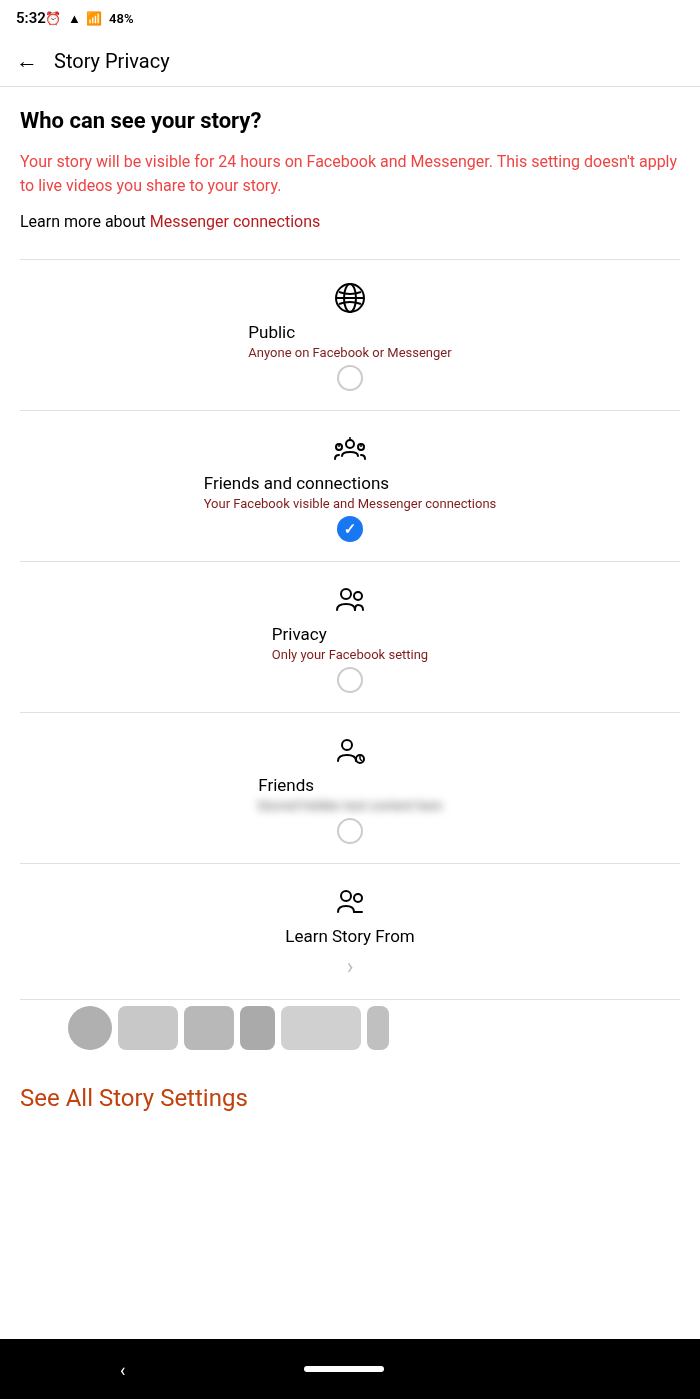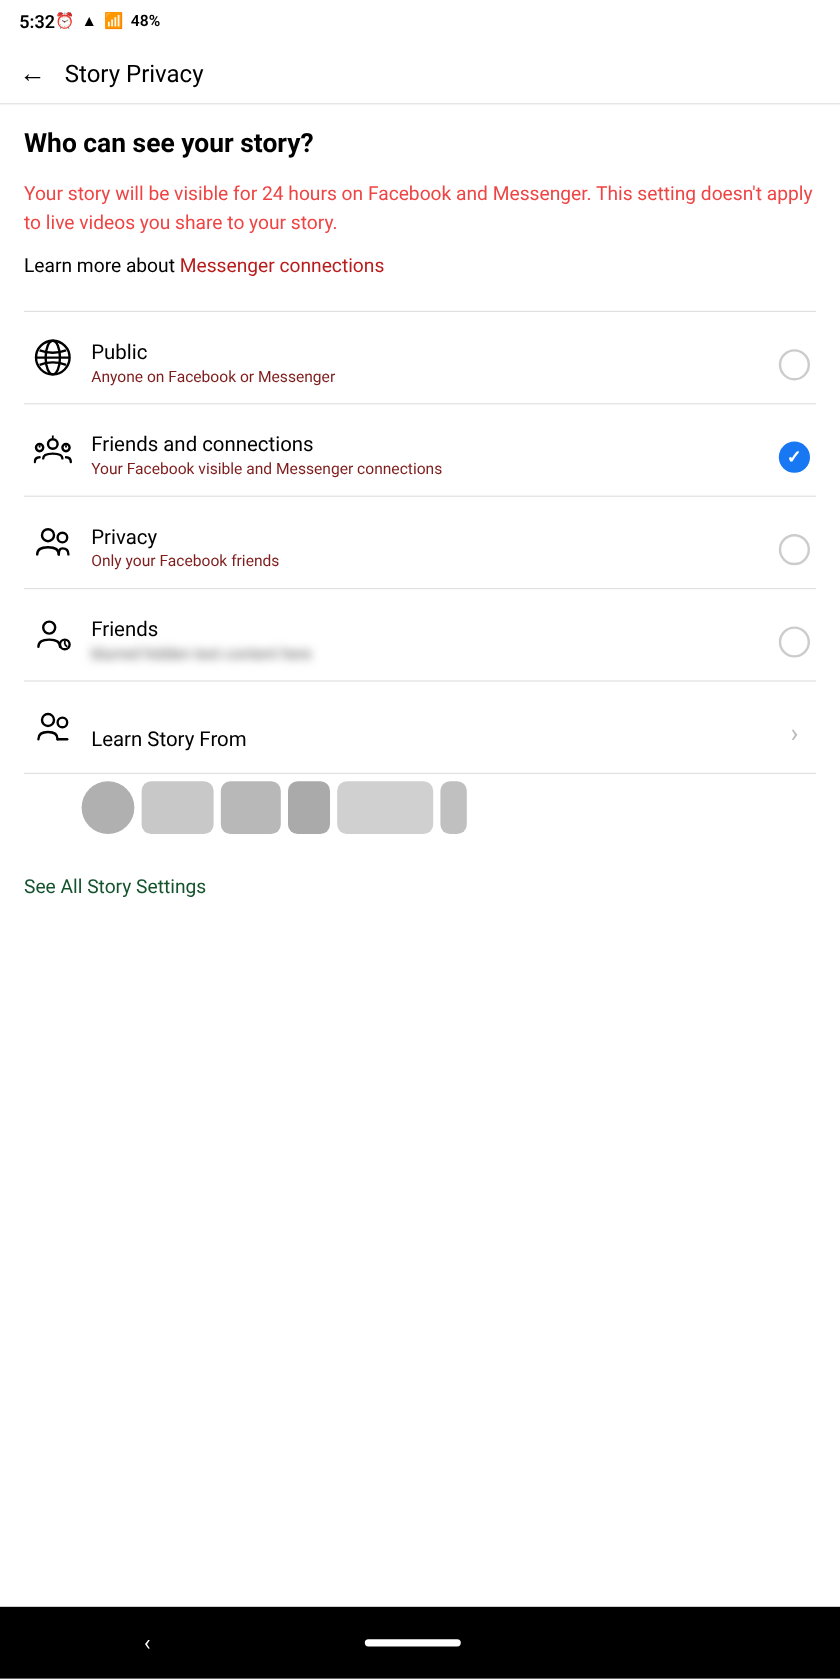--- a/index.html
+++ b/index.html
@@ -85,24 +85,25 @@
       cursor: pointer;
     }
 
     
     .options-list {
       border-top: 1px solid #e0e0e0;
     }
 
     .option-item {
       display: flex;
-      align-items: flex-end;
+      align-items: center;
       padding: 14px 0;
       border-bottom: 1px solid #e0e0e0;
       cursor: pointer;
+      flex-direction: column;
     }
 
     .option-icon {
       width: 48px;
       height: 48px;
       display: flex;
       align-items: center;
       justify-content: center;
       flex-shrink: 0;
     }
@@ -186,22 +187,22 @@
     }
     .avatar-placeholder {
       border-radius: 50%;
       background: #ccc;
       flex-shrink: 0;
     }
 
     
     .see-all-link {
       padding: 24px 0 20px 0;
-      font-size: 16px;
-      color: #14532d;
+      font-size: 24px;
+      color: #c2410c;
       cursor: pointer;
       font-weight: 400;
     }
 
     
     .bottom-bar {
       background: #000;
       height: 60px;
       display: flex;
       align-items: center;
@@ -296,21 +297,21 @@
       <div class="option-icon">
         <svg viewBox="0 0 32 32" fill="none" xmlns="http://www.w3.org/2000/svg">
           <circle cx="12" cy="10" r="5" stroke="#000" stroke-width="2" fill="none"></circle>
           <path d="M3 26 Q3 20 12 20 Q21 20 21 26" stroke="#000" stroke-width="2" fill="none" stroke-linecap="round"></path>
           <circle cx="24" cy="12" r="4" stroke="#000" stroke-width="2" fill="none"></circle>
           <path d="M21 26 Q21 21 24 21 Q29 21 29 26" stroke="#000" stroke-width="2" fill="none" stroke-linecap="round"></path>
         </svg>
       </div>
       <div class="option-text">
         <div class="option-title">Privacy</div>
-        <div class="option-subtitle">Only your Facebook friends</div>
+        <div class="option-subtitle">Only your Facebook setting</div>
       </div>
       <div class="option-control">
         <div class="radio-unchecked"></div>
       </div>
     </div>
 
     <div class="option-item">
       <div class="option-icon">
         <svg viewBox="0 0 32 32" fill="none" xmlns="http://www.w3.org/2000/svg">
           <circle cx="13" cy="10" r="5" stroke="#000" stroke-width="2" fill="none"></circle>

